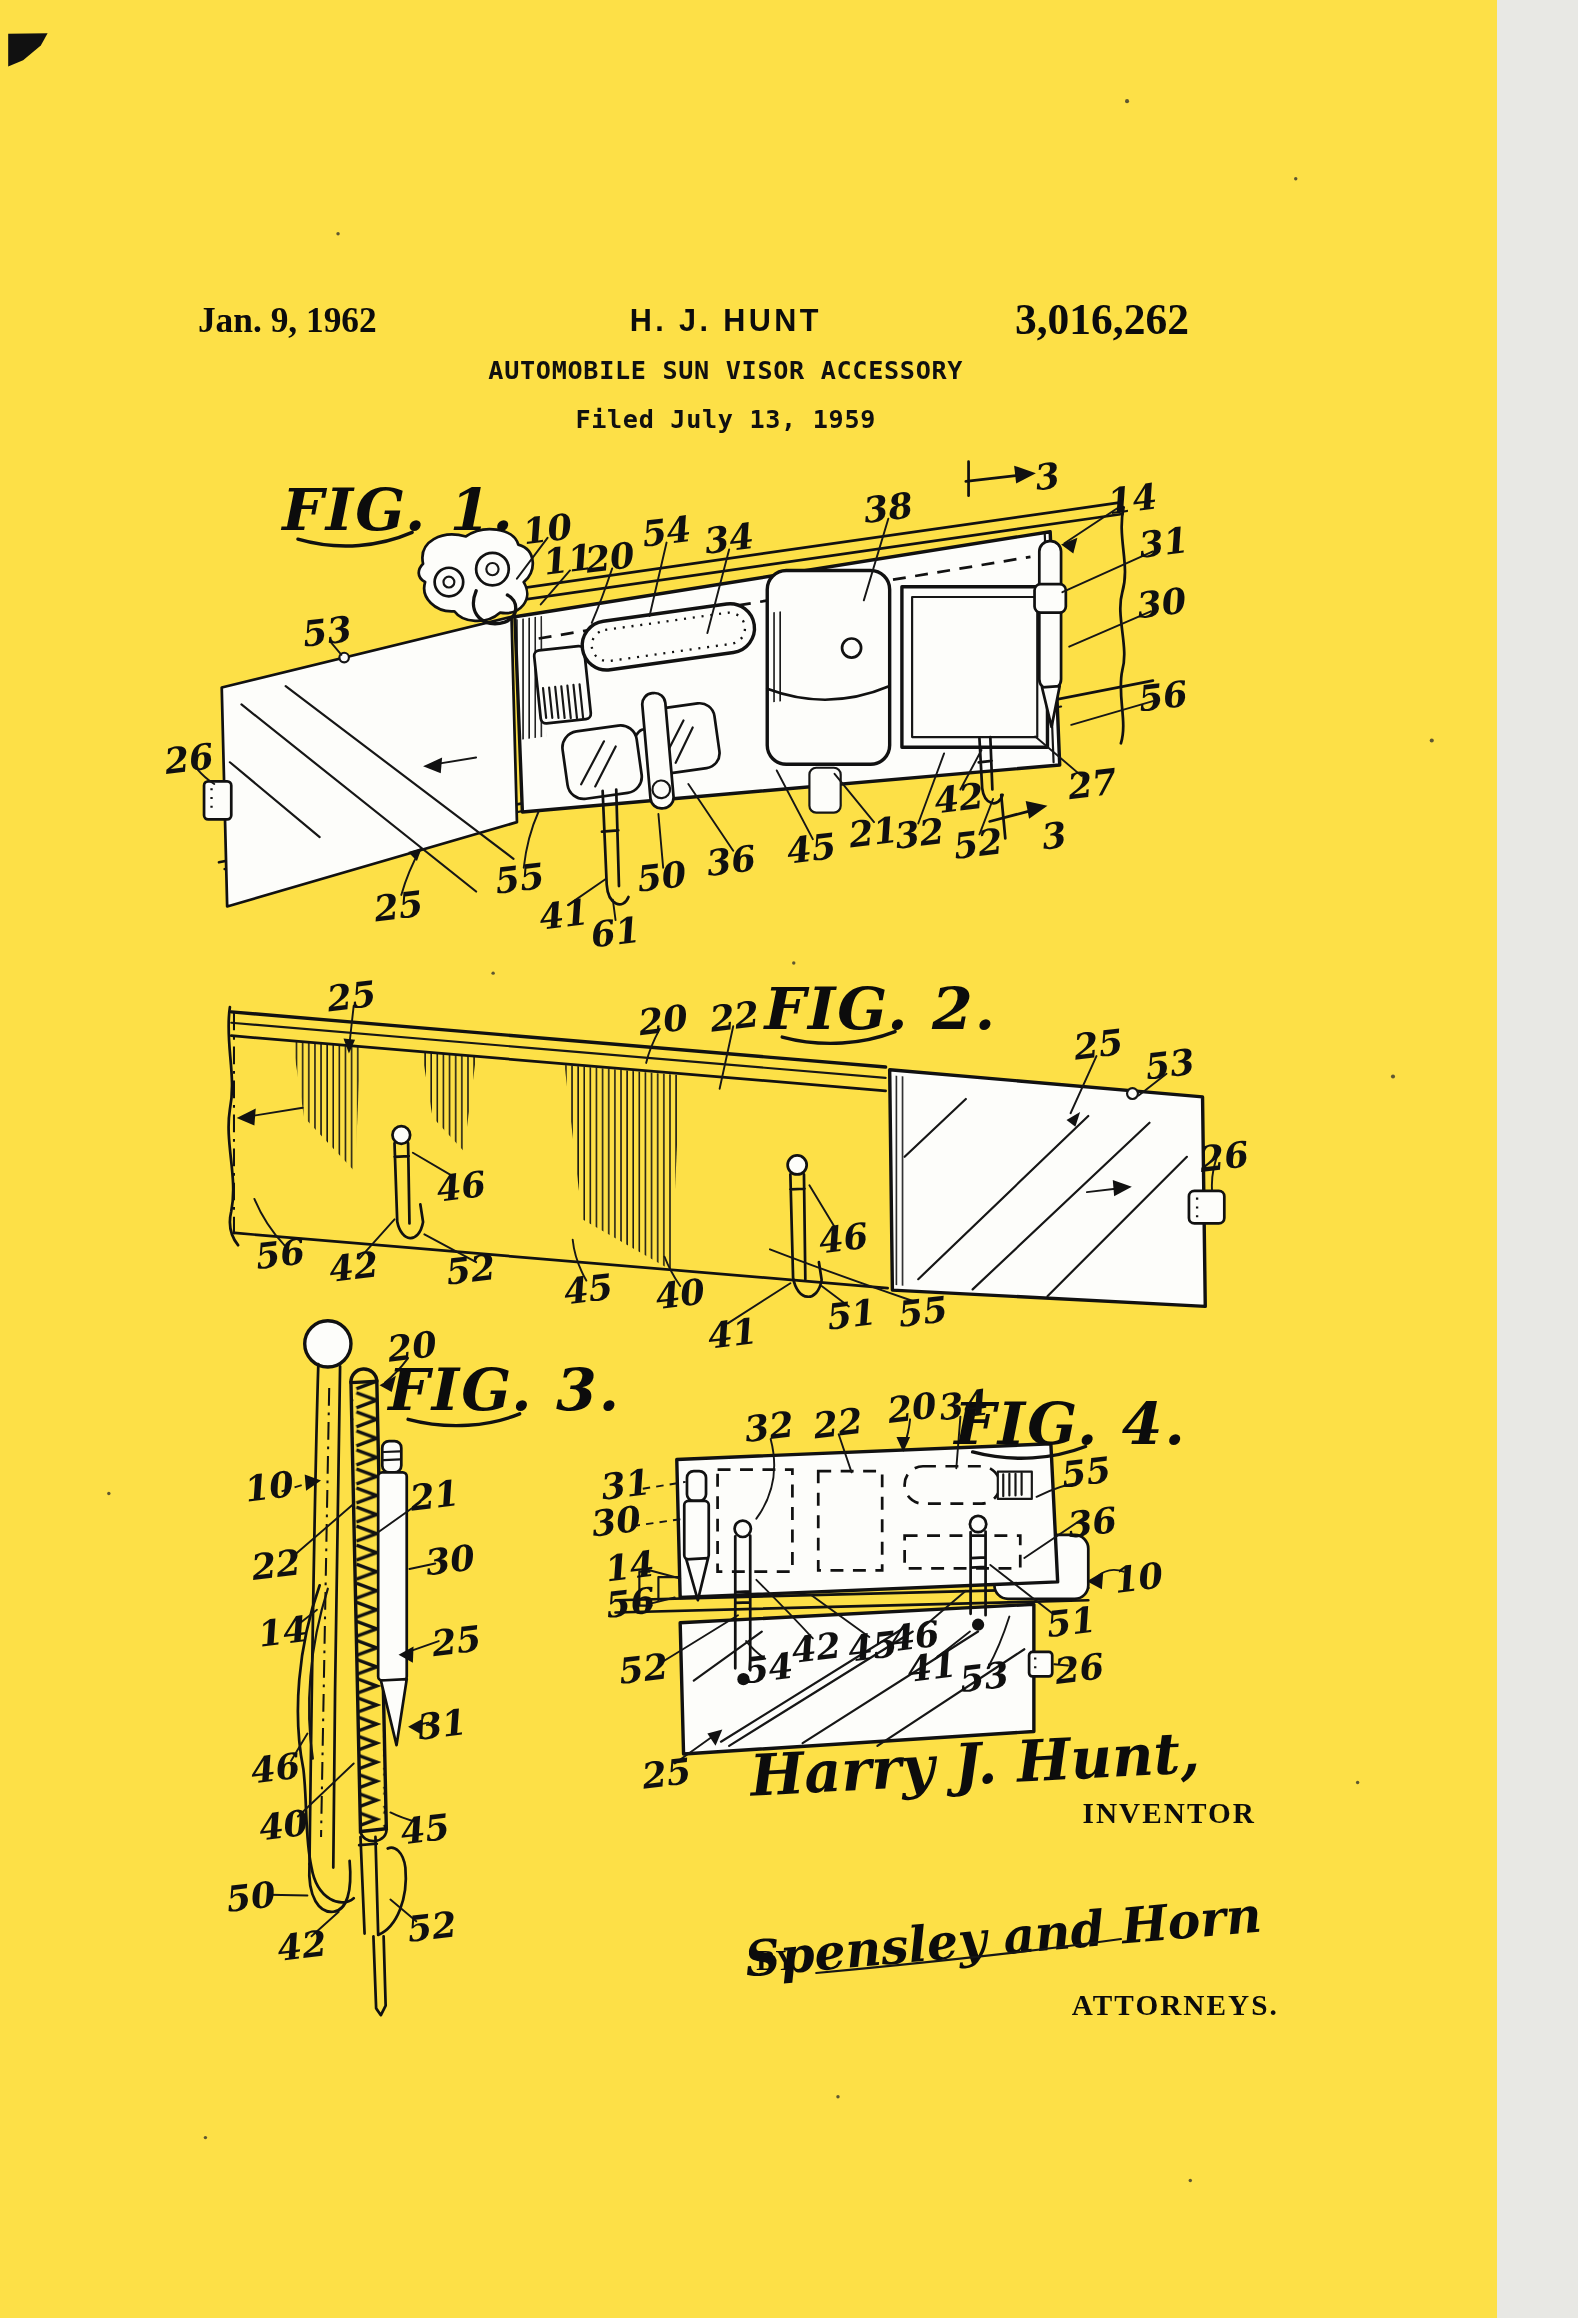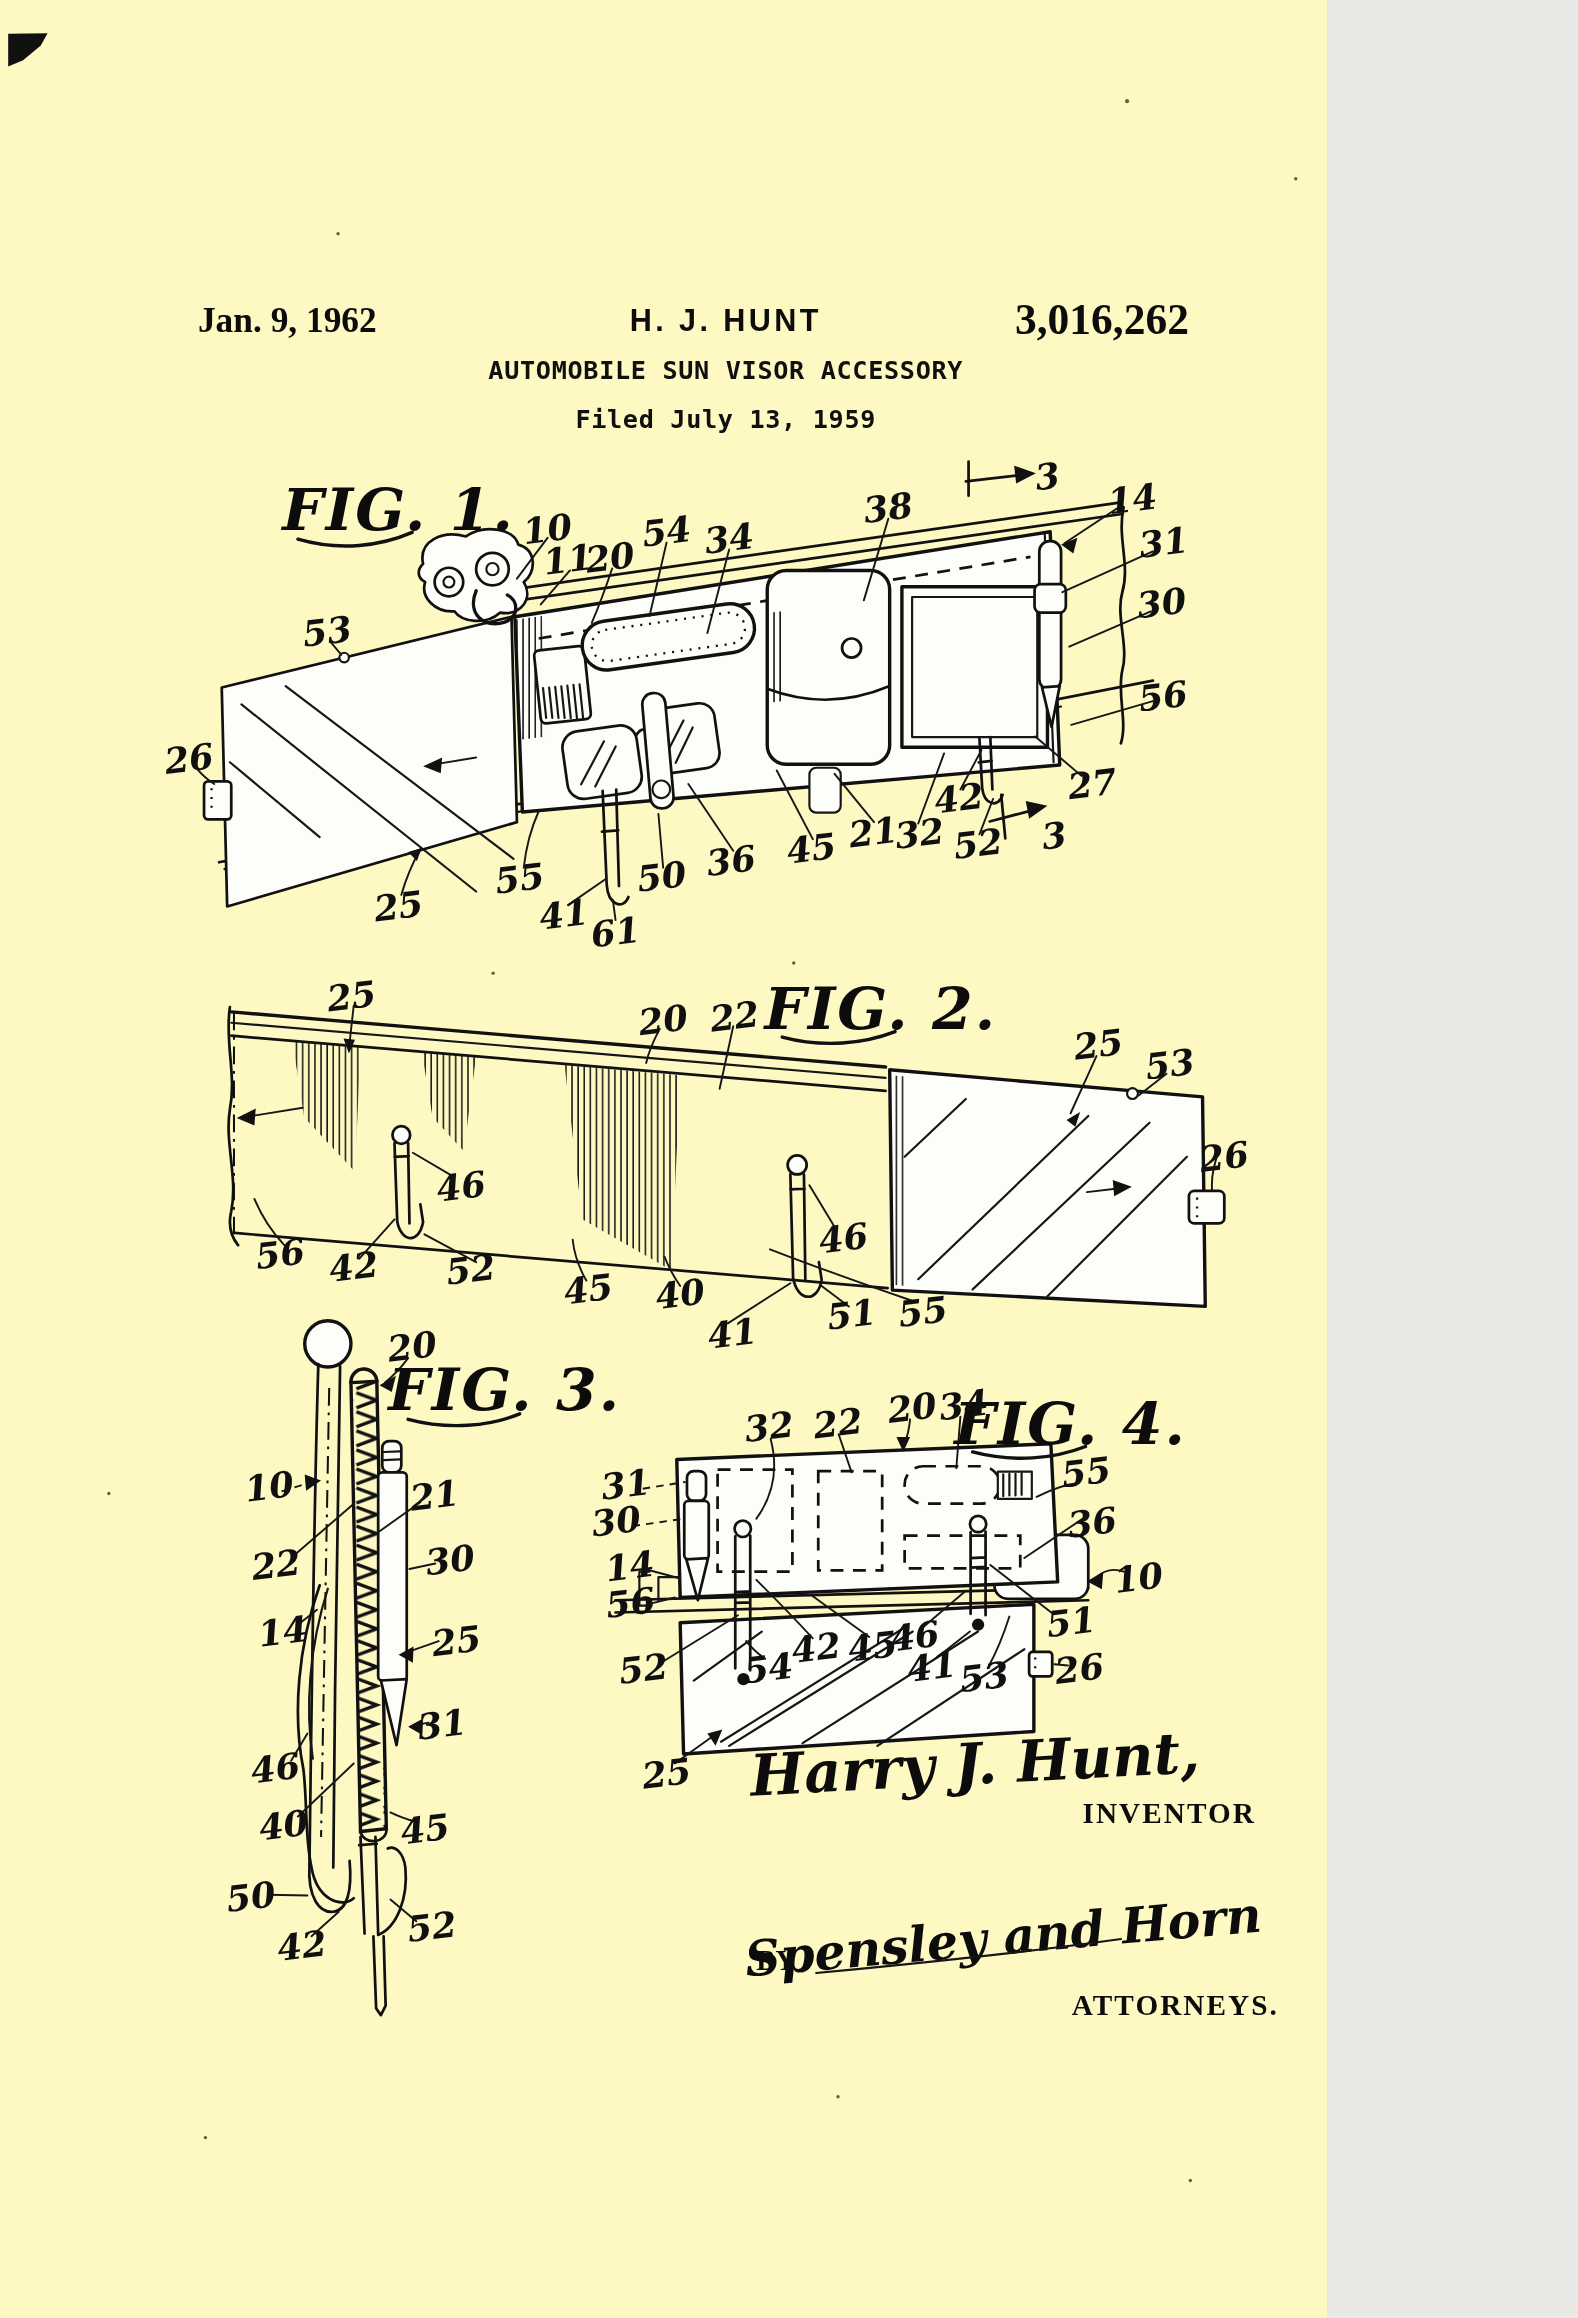--- a/index.html
+++ b/index.html
@@ -1,16 +1,16 @@
 <!DOCTYPE html>
 <html style="font-size:11px"><head>
 <meta charset="utf-8">
 <style>
   html,body{margin:0;padding:0;background:#e8e8e4;}
-  .page{position:relative;width:1327px;height:2319px;background:#fef9c3;overflow:hidden;
+  .page{position:relative;width:1497px;height:2319px;background:#fde047;overflow:hidden;
         font-family:"Liberation Serif",serif;}
   svg{position:absolute;left:0;top:0;}
   
   .s5{stroke:#111;stroke-width:5;fill:none;stroke-linecap:round;stroke-linejoin:round}
   .s4{stroke:#111;stroke-width:4;fill:none;stroke-linecap:round;stroke-linejoin:round}
   .s3{stroke:#161616;stroke-width:3.2;fill:none;stroke-linecap:round;stroke-linejoin:round}
   .ld{stroke:#161616;stroke-width:2.8;fill:none;stroke-linecap:round}
   .ldash{stroke:#161616;stroke-width:2.8;fill:none;stroke-dasharray:11 9}
   .dash{stroke:#111;stroke-width:4;fill:none;stroke-dasharray:19 14}
   .dashdot{stroke:#111;stroke-width:3;fill:none;stroke-dasharray:26 10 4 10}

